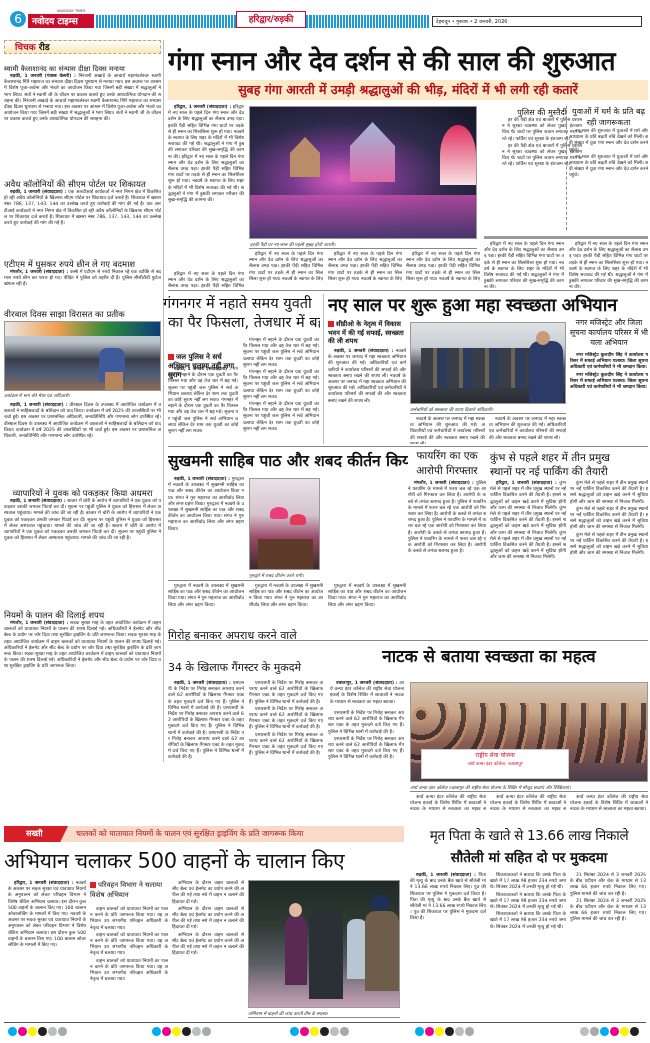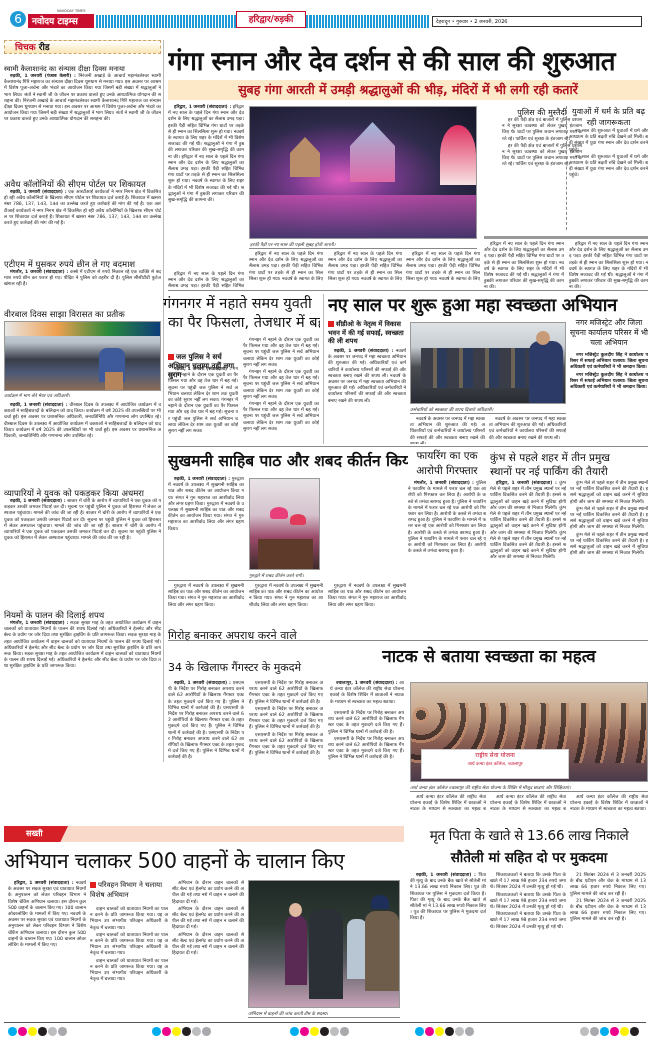--- a/index.html
+++ b/index.html
@@ -54,21 +54,21 @@
   <div class="photo" style="height:70px;margin-top:2px;background:linear-gradient(180deg,#cfd6de 0%,#b9c2cb 30%,#3a3e4a 55%,#4d5a78 75%,#8a6a52 100%);position:relative;">
     <div class="abs" style="left:0;right:0;top:0;height:14px;background:linear-gradient(90deg,#e8e8e8,#f0a050,#2a8a3a,#0c3d7a);"></div>
     <div class="abs" style="left:94px;top:26px;width:26px;height:34px;background:#3f5a9a;border-radius:8px 8px 0 0;"></div>
     <div class="abs" style="left:100px;top:50px;width:18px;height:20px;background:#b5845a;"></div>
   </div>
   <div class="cap" style="margin-top:1px;">कार्यक्रम में भाग लेते मेयर एवं अधिकारी।</div>
   <div class="txt" style="height:84px;margin-top:4px;">
       <p><b>रुड़की, 1 जनवरी (संवाददाता) :</b> <span>वीरबाल दिवस के उपलक्ष्य में आयोजित कार्यक्रम में वक्ताओं ने साहिबजादों के बलिदान को याद किया। कार्यक्रम में वर्ष 2025 की उपलब्धियों पर भी चर्चा हुई। इस अवसर पर प्रशासनिक अधिकारी, जनप्रतिनिधि और गणमान्य लोग उपस्थित रहे।</span> <span>वीरबाल दिवस के उपलक्ष्य में आयोजित कार्यक्रम में वक्ताओं ने साहिबजादों के बलिदान को याद किया। कार्यक्रम में वर्ष 2025 की उपलब्धियों पर भी चर्चा हुई। इस अवसर पर प्रशासनिक अधिकारी, जनप्रतिनिधि और गणमान्य लोग उपस्थित रहे।</span></p>
     </div>
 
-  <div class="hd" style="font-size:8.5px;font-weight:normal;margin-top:1px;">व्यापारियों ने युवक को पकड़कर किया अधमरा</div>
+  <div class="hd" style="font-size:8.5px;font-weight:normal;margin-top:1px;text-align:center;">व्यापारियों ने युवक को पकड़कर किया अधमरा</div>
   <div class="txt" style="height:110px;">
       <p><b>रुड़की, 1 जनवरी (संवाददाता) :</b> <span>बाजार में चोरी के आरोप में व्यापारियों ने एक युवक को पकड़कर उसकी जमकर पिटाई कर दी। सूचना पर पहुंची पुलिस ने युवक को हिरासत में लेकर अस्पताल पहुंचाया। मामले की जांच की जा रही है।</span> <span>बाजार में चोरी के आरोप में व्यापारियों ने एक युवक को पकड़कर उसकी जमकर पिटाई कर दी। सूचना पर पहुंची पुलिस ने युवक को हिरासत में लेकर अस्पताल पहुंचाया। मामले की जांच की जा रही है।</span> <span>बाजार में चोरी के आरोप में व्यापारियों ने एक युवक को पकड़कर उसकी जमकर पिटाई कर दी। सूचना पर पहुंची पुलिस ने युवक को हिरासत में लेकर अस्पताल पहुंचाया। मामले की जांच की जा रही है।</span></p>
     </div>
 
   <div class="hd" style="font-size:8.5px;font-weight:normal;margin-top:1px;">नियमों के पालन की दिलाई शपथ</div>
   <div class="txt" style="height:150px;">
       <p><b>मंगलौर, 1 जनवरी (संवाददाता) :</b> <span>सड़क सुरक्षा माह के तहत आयोजित कार्यक्रम में वाहन चालकों को यातायात नियमों के पालन की शपथ दिलाई गई। अधिकारियों ने हेलमेट और सीट बेल्ट के प्रयोग पर जोर दिया तथा सुरक्षित ड्राइविंग के प्रति जागरूक किया।</span> <span>सड़क सुरक्षा माह के तहत आयोजित कार्यक्रम में वाहन चालकों को यातायात नियमों के पालन की शपथ दिलाई गई। अधिकारियों ने हेलमेट और सीट बेल्ट के प्रयोग पर जोर दिया तथा सुरक्षित ड्राइविंग के प्रति जागरूक किया।</span> <span>सड़क सुरक्षा माह के तहत आयोजित कार्यक्रम में वाहन चालकों को यातायात नियमों के पालन की शपथ दिलाई गई। अधिकारियों ने हेलमेट और सीट बेल्ट के प्रयोग पर जोर दिया तथा सुरक्षित ड्राइविंग के प्रति जागरूक किया।</span></p>
     </div>
 </div>
 <div class="abs vrule" style="left:163px;top:40px;height:722px;"></div>
@@ -236,20 +236,21 @@
   </div>
 <div class="abs txt" style="left:490px;top:794px;width:76px;height:20px;">
     <p>आर्य कन्या इंटर कॉलेज की राष्ट्रीय सेवा योजना इकाई के विशेष शिविर में छात्राओं ने नाटक के माध्यम से स्वच्छता का महत्व बताया।</p>
   </div>
 <div class="abs txt" style="left:570px;top:794px;width:78px;height:20px;">
     <p>आर्य कन्या इंटर कॉलेज की राष्ट्रीय सेवा योजना इकाई के विशेष शिविर में छात्राओं ने नाटक के माध्यम से स्वच्छता का महत्व बताया।</p>
   </div>
 
 <div class="abs" style="left:4px;top:826px;width:400px;height:16px;background:#f9d9c9;">
   <div class="abs" style="left:0;top:0;width:64px;height:16px;background:#d62027;color:#fff;font-size:8px;font-weight:bold;line-height:16px;padding-left:22px;clip-path:polygon(0 0,100% 0,88% 100%,0 100%);">सख्ती</div>
+  <div class="abs" style="left:72px;top:0;width:326px;height:16px;color:#b1121f;font-size:7.8px;line-height:16px;white-space:nowrap;overflow:hidden;">चालकों को यातायात नियमों के पालन एवं सुरक्षित ड्राइविंग के प्रति जागरूक किया</div>
 </div>
 
 <div class="abs hd" style="left:4px;top:846px;width:400px;font-size:21px;font-weight:normal;line-height:30px;letter-spacing:-0.3px;">अभियान चलाकर 500 वाहनों के चालान किए</div>
 <div class="abs txt" style="left:8px;top:880px;width:78px;height:132px;">
     <p><b>हरिद्वार, 1 जनवरी (संवाददाता) :</b> <span>नववर्ष के अवसर पर सड़क सुरक्षा एवं यातायात नियमों के अनुपालन को लेकर परिवहन विभाग ने विशेष चेकिंग अभियान चलाया। इस दौरान कुल 500 वाहनों के चालान किए गए। 100 चालान ओवरलोडिंग के मामलों में किए गए।</span> <span>नववर्ष के अवसर पर सड़क सुरक्षा एवं यातायात नियमों के अनुपालन को लेकर परिवहन विभाग ने विशेष चेकिंग अभियान चलाया। इस दौरान कुल 500 वाहनों के चालान किए गए। 100 चालान ओवरलोडिंग के मामलों में किए गए।</span></p>
   </div>
 <div class="abs bullet" style="left:90px;top:880px;width:80px;font-size:7px;line-height:10px;color:#111;font-weight:normal;">परिवहन विभाग ने चलाया विशेष अभियान</div>
 <div class="abs txt" style="left:90px;top:906px;width:78px;height:106px;">
     <p>वाहन चालकों को यातायात नियमों का पालन करने के प्रति जागरूक किया गया। यह अभियान उप संभागीय परिवहन अधिकारी के नेतृत्व में चलाया गया।</p>
     <p>वाहन चालकों को यातायात नियमों का पालन करने के प्रति जागरूक किया गया। यह अभियान उप संभागीय परिवहन अधिकारी के नेतृत्व में चलाया गया।</p>

